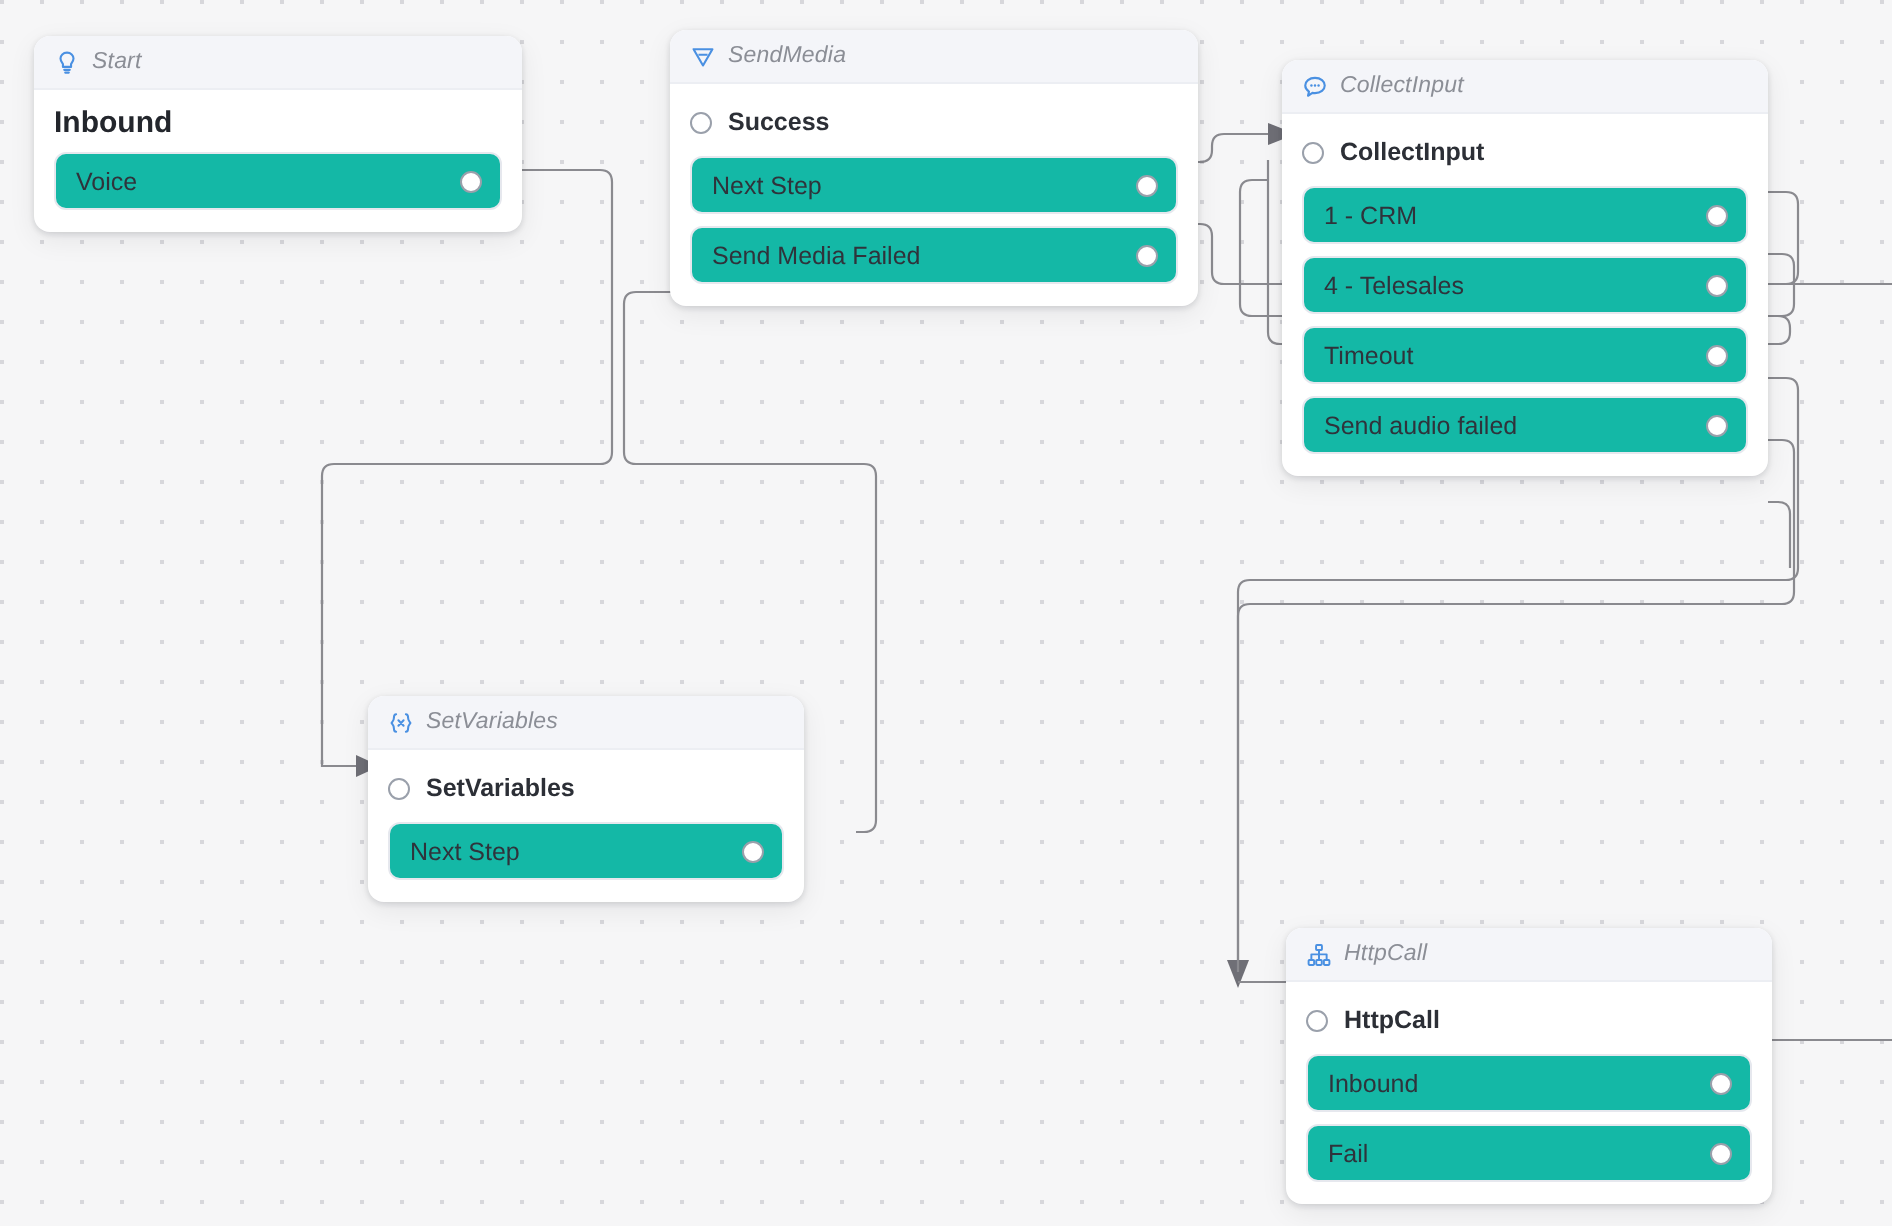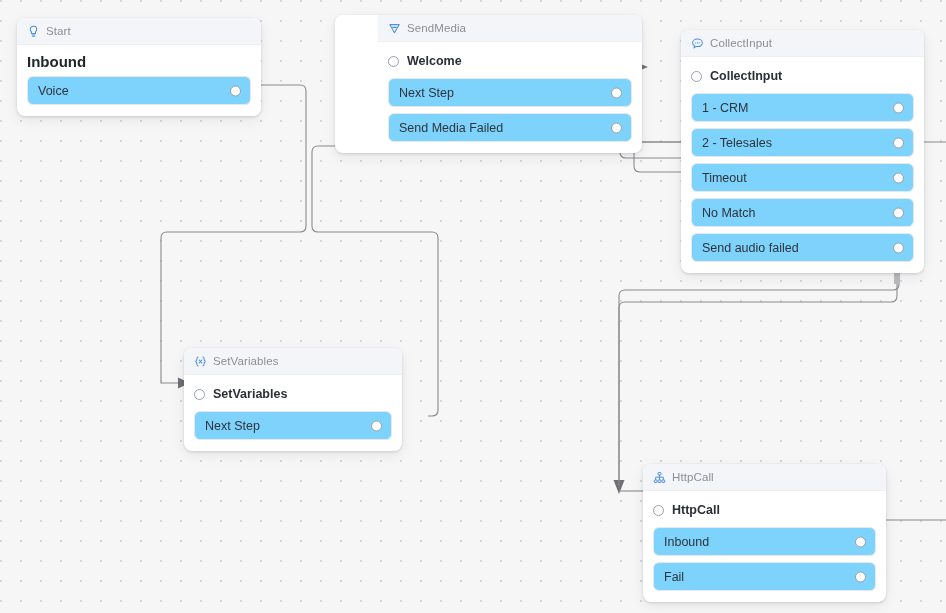--- a/index.html
+++ b/index.html
@@ -29,57 +29,57 @@
     box-shadow:0 1px 3px rgba(16,20,30,.14), 0 4px 14px rgba(16,20,30,.07);
     overflow:hidden;
   }
   .node-header{
     display:flex;align-items:center;gap:6px;
     height:26px;padding:0 10px;
     background:#f4f5f9;
     border-bottom:1px solid #eceef3;
   }
   .node-header .title{
-    font-size:11.5px;color:#8b8e96;letter-spacing:.1px;white-space:nowrap;
+    font-size:11.5px;color:#8b8e96;letter-spacing:.1px;white-space:nowrap;font-style:italic;
   }
   .node-icon{width:13px;height:13px;display:block;flex:0 0 auto;}
   .node-body{padding:8px 10px 11px 10px;}
 
   .port-row{display:flex;align-items:center;gap:8px;height:20px;margin:1px 0 7px 0;}
   .port-dot{
     width:9px;height:9px;border-radius:50%;
     border:1.4px solid #9aa0ab;background:#fff;flex:0 0 auto;
   }
   .port-label{font-size:12.5px;font-weight:bold;color:#2c2f36;white-space:nowrap;}
 
   .out-row{
     position:relative;display:flex;align-items:center;
     height:27px;margin-bottom:6px;
-    background:#7dd3fc;
+    background:#14b8a6;
     border:1px solid #e6e8ee;
     border-radius:6px;
     padding:0 10px;
   }
   .out-row:last-child{margin-bottom:0;}
   .out-label{font-size:12.5px;color:#2f333b;white-space:nowrap;}
   .out-port{
     position:absolute;right:9px;top:50%;transform:translateY(-50%);
     width:9px;height:9px;border-radius:50%;
     border:1.4px solid #9aa0ab;background:#fff;
   }
 
   .section-label{
     font-size:15px;font-weight:bold;color:#23262c;
     padding:0 0 6px 0;
   }
 
   
   #node-start      {left:17px;  top:18px;  width:244px;}
-  #node-sendmedia  {left:335px; top:15px;  width:264px;padding-left:43px;}
-  #node-collect    {left:641px; top:30px;  width:243px;margin-left:40px;}
+  #node-sendmedia  {left:335px; top:15px;  width:264px;}
+  #node-collect    {left:641px; top:30px;  width:243px;}
   #node-setvars    {left:184px; top:348px; width:218px;}
   #node-httpcall   {left:643px; top:464px; width:243px;}
 </style>
 </head>
 <body>
 
 <div id="canvas">
 
   <svg id="edges" viewBox="0 0 946 613" width="946" height="613">
 
@@ -129,21 +129,21 @@
     <div class="node-header">
       <svg class="node-icon" viewBox="0 0 16 16" fill="none" stroke="#4a90e2" stroke-width="1.3" stroke-linejoin="round">
         <path d="M2.2 3.2 L13.8 3.2 L8 13.2 Z"></path>
         <path d="M5.2 6.6 L10.8 6.6"></path>
       </svg>
       <span class="title">SendMedia</span>
     </div>
     <div class="node-body">
       <div class="port-row">
         <span class="port-dot"></span>
-        <span class="port-label">Welcome</span>
+        <span class="port-label">Success</span>
       </div>
       <div class="out-row">
         <span class="out-label">Next Step</span>
         <span class="out-port"></span>
       </div>
       <div class="out-row">
         <span class="out-label">Send Media Failed</span>
         <span class="out-port"></span>
       </div>
     </div>
@@ -162,29 +162,25 @@
     <div class="node-body">
       <div class="port-row">
         <span class="port-dot"></span>
         <span class="port-label">CollectInput</span>
       </div>
       <div class="out-row">
         <span class="out-label">1 - CRM</span>
         <span class="out-port"></span>
       </div>
       <div class="out-row">
-        <span class="out-label">2 - Telesales</span>
+        <span class="out-label">4 - Telesales</span>
         <span class="out-port"></span>
       </div>
       <div class="out-row">
         <span class="out-label">Timeout</span>
-        <span class="out-port"></span>
-      </div>
-      <div class="out-row">
-        <span class="out-label">No Match</span>
         <span class="out-port"></span>
       </div>
       <div class="out-row">
         <span class="out-label">Send audio failed</span>
         <span class="out-port"></span>
       </div>
     </div>
   </div>
 
   <div class="node" id="node-setvars">

